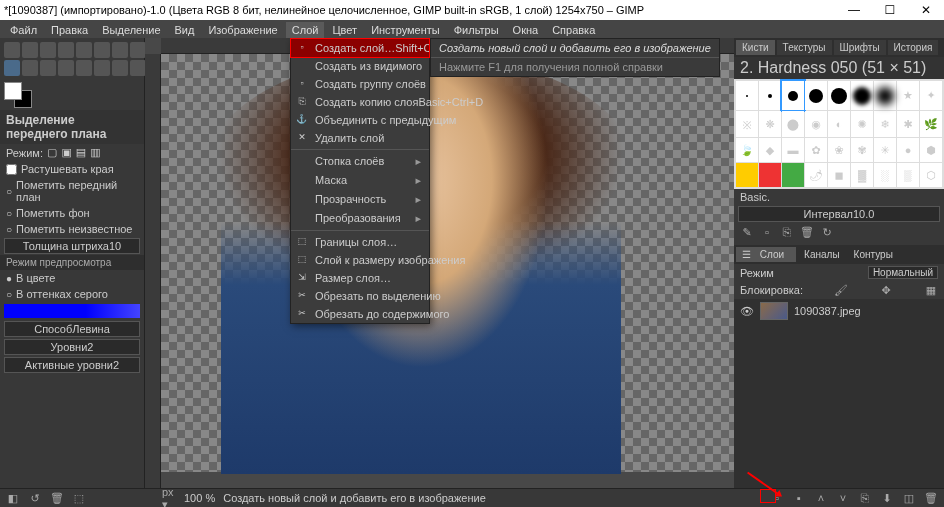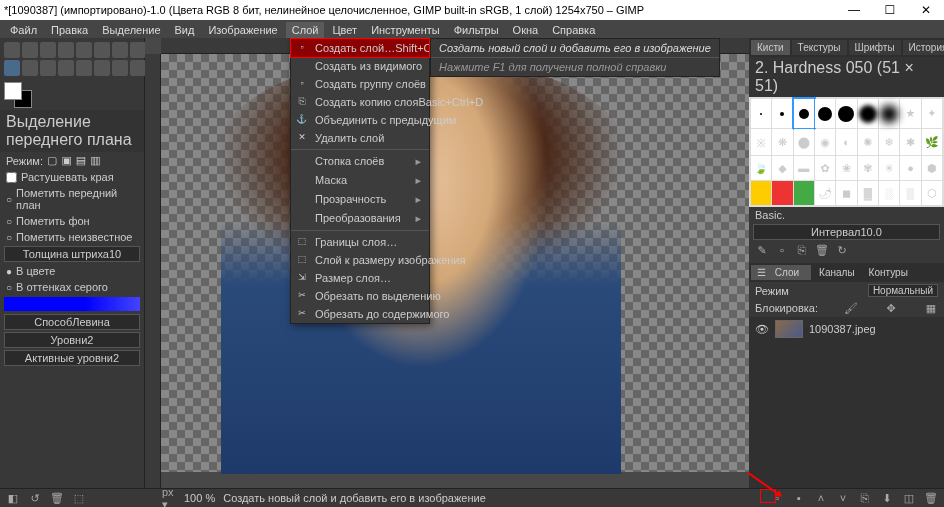--- a/index.html
+++ b/index.html
@@ -13,43 +13,43 @@
 .menubar span{padding:2px 6px;color:#ddd}
 .menubar span.active{background:#5a5a5a}
 .main{display:flex;height:450px}
 .left{width:145px;background:#383838;border-right:1px solid #222;display:flex;flex-direction:column}
 .toolbox{padding:4px;display:grid;grid-template-columns:repeat(8,16px);gap:2px}
 .toolbox div{width:16px;height:16px;background:#555;border-radius:2px}
 .toolbox div.sel{background:#4a6a8a}
 .colorswatch{padding:4px;position:relative;height:30px}
 .colorswatch .fg{width:18px;height:18px;background:#fff;border:1px solid #888;position:absolute;left:4px;top:2px}
 .colorswatch .bg{width:18px;height:18px;background:#000;border:1px solid #888;position:absolute;left:14px;top:10px}
-.opt-title{background:#333;padding:3px 6px;font-weight:normal;font-size:16px}
+.opt-title{background:#333;padding:3px 6px;font-weight:bold;font-size:12px}
 .opt-row{padding:2px 6px;font-size:10px;display:flex;align-items:center;gap:4px}
 .opt-row input[type=checkbox]{width:11px;height:11px}
 .opt-sect{background:#2e2e2e;padding:2px 6px;font-size:10px;color:#aaa}
 .gradient{height:14px;margin:2px 4px;background:linear-gradient(90deg,#00f,#00f 60%,#44f)}
 .field{background:#2a2a2a;border:1px solid #555;padding:1px 4px;font-size:10px;margin:1px 4px;display:flex;justify-content:center}
 .center{flex:1;background:#484848;position:relative;overflow:hidden}
 .rulerh{position:absolute;top:0;left:16px;right:0;height:16px;background:#3a3a3a;border-bottom:1px solid #222}
 .rulerv{position:absolute;top:16px;left:0;width:16px;bottom:0;background:#3a3a3a;border-right:1px solid #222}
 .canvas{position:absolute;top:16px;left:16px;right:0;bottom:16px;background-image:linear-gradient(45deg,#666 25%,transparent 25%),linear-gradient(-45deg,#666 25%,transparent 25%),linear-gradient(45deg,transparent 75%,#666 75%),linear-gradient(-45deg,transparent 75%,#666 75%);background-size:16px 16px;background-position:0 0,0 8px,8px -8px,-8px 0;background-color:#888}
 .photo{position:absolute;left:60px;top:0;width:400px;height:420px;background:radial-gradient(ellipse at 50% 30%,#e8c4a0 0%,#d4a878 25%,transparent 45%),linear-gradient(180deg,transparent 40%,#2a4a7a 55%,#1e3a6a 100%)}
 .hair{position:absolute;left:40px;top:0;width:440px;height:250px;background:radial-gradient(ellipse at 50% 40%,#6b4028 0%,#4a2818 40%,transparent 65%);border-radius:50% 50% 40% 40%}
 .dropdown{position:absolute;left:145px;top:0;width:140px;background:#3c3c3c;border:1px solid #222;z-index:100;box-shadow:2px 2px 8px rgba(0,0,0,0.5)}
 .dropdown .item{padding:3px 8px 3px 24px;font-size:10px;position:relative;display:flex;justify-content:space-between;white-space:nowrap}
 .dropdown .item.hl{background:#8b0000;outline:1px solid red}
 .dropdown .item.dis{color:#777}
 .dropdown .sep{height:1px;background:#555;margin:2px 0}
 .dropdown .item .ic{position:absolute;left:4px;width:14px;text-align:center;font-size:9px}
 .dropdown .item .arr{color:#999}
 .tooltip{position:absolute;left:285px;top:0;background:#3a3a3a;border:1px solid #222;padding:0;z-index:101;font-size:10px}
 .tooltip .t1{padding:3px 8px;font-style:italic;color:#ddd}
-.tooltip .t2{padding:3px 8px;font-style:italic;color:#999;border-top:1px solid #555}
-.right{width:195px;background:#383838;display:flex;flex-direction:column}
+.tooltip .t2{padding:3px 8px;color:#999;border-top:1px solid #555}
+.right{width:210px;background:#383838;display:flex;flex-direction:column}
 .rtabs{display:flex;background:#2e2e2e;padding:2px;gap:2px}
 .rtabs span{padding:2px 6px;font-size:10px;background:#3a3a3a}
 .rtabs span.act{background:#555}
 .brushinfo{padding:2px 6px;font-size:16px;background:#333}
 .brushgrid{height:110px;background:#ddd;padding:2px;display:grid;grid-template-columns:repeat(9,1fr);gap:1px;overflow:hidden}
 .brush{background:#fff;display:flex;align-items:center;justify-content:center}
 .brush.sel{outline:2px solid #39f}
 .brushdot{border-radius:50%;background:#000}
 .layertabs{display:flex;background:#2e2e2e;padding:2px;gap:2px;margin-top:4px}
 .layertabs span{padding:2px 6px;font-size:10px}
@@ -129,20 +129,21 @@
         <input type="checkbox" style="">
         <span>Растушевать края</span>
       </div>
     <div class="opt-row">○ <span>Пометить передний план</span></div>
     <div class="opt-row">○ <span>Пометить фон</span></div>
     <div class="opt-row">○ <span>Пометить неизвестное</span></div>
     <div class="field">
         <span>Толщина штриха</span>
         <span>10</span>
       </div>
+    <div class="opt-sect">Режим предпросмотра</div>
     <div class="opt-row">● <span>В цвете</span></div>
     <div class="opt-row">○ <span>В оттенках серого</span></div>
     <div class="gradient"></div>
     <div class="field">
         <span>Способ</span>
         <span>Левина</span>
       </div>
     <div class="field">
         <span>Уровни</span>
         <span>2</span>

